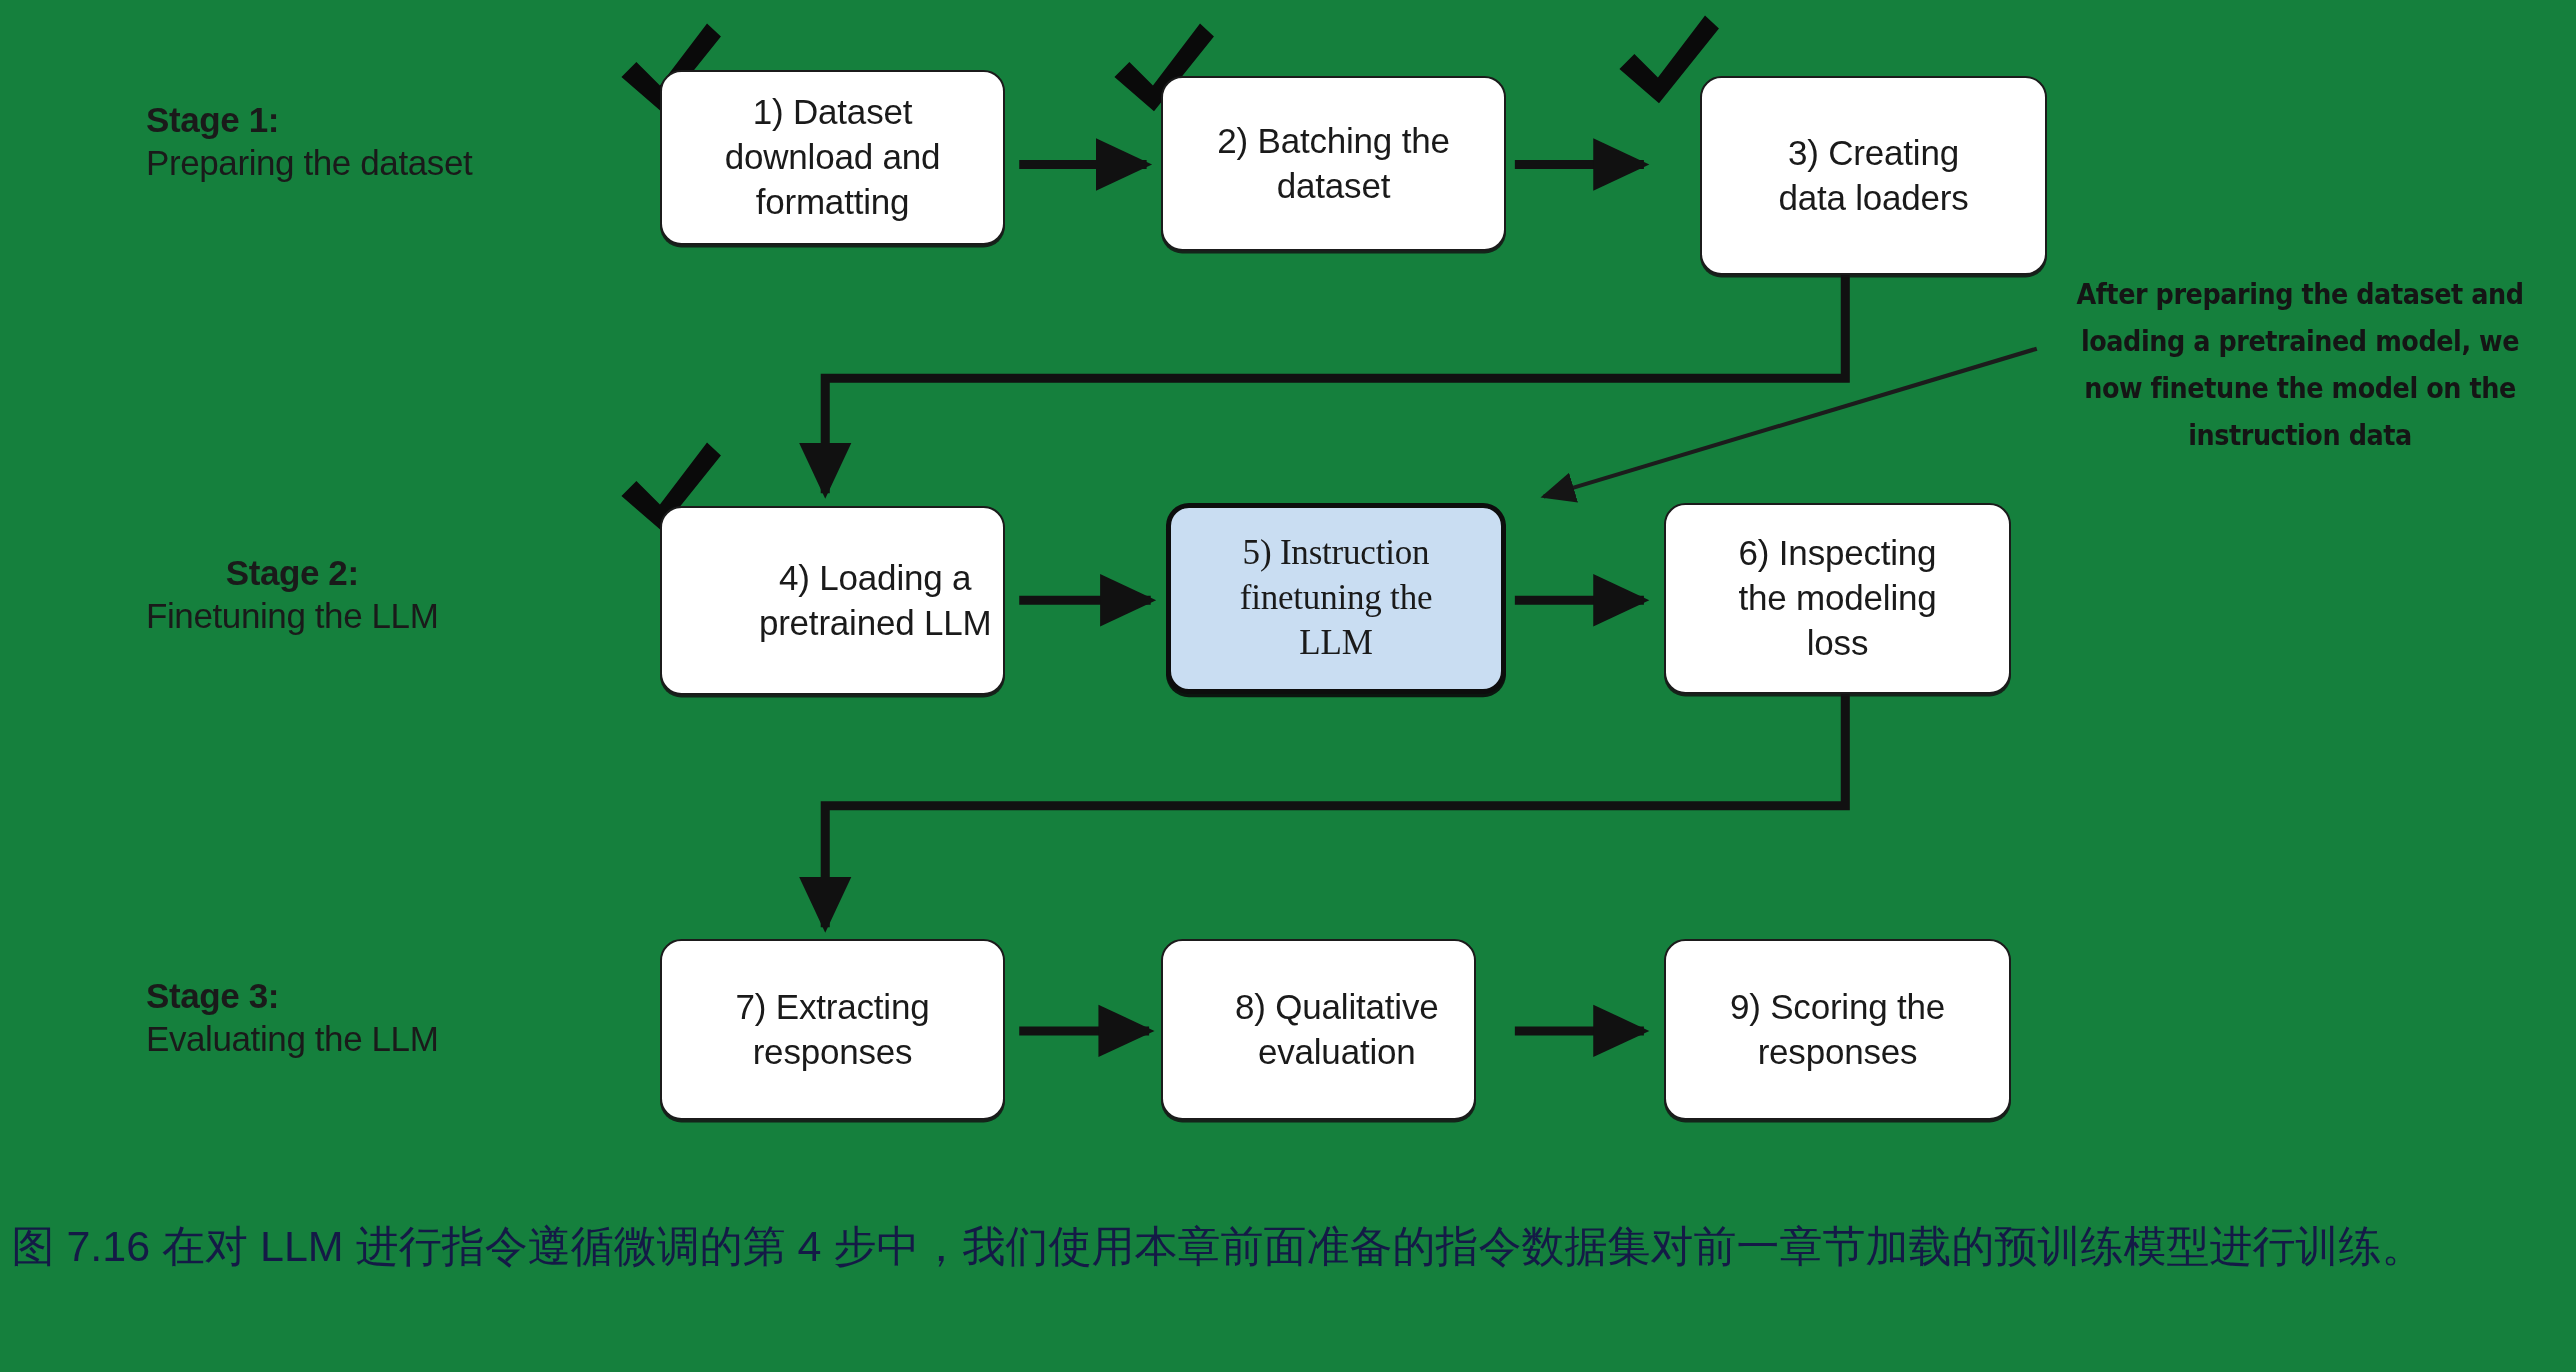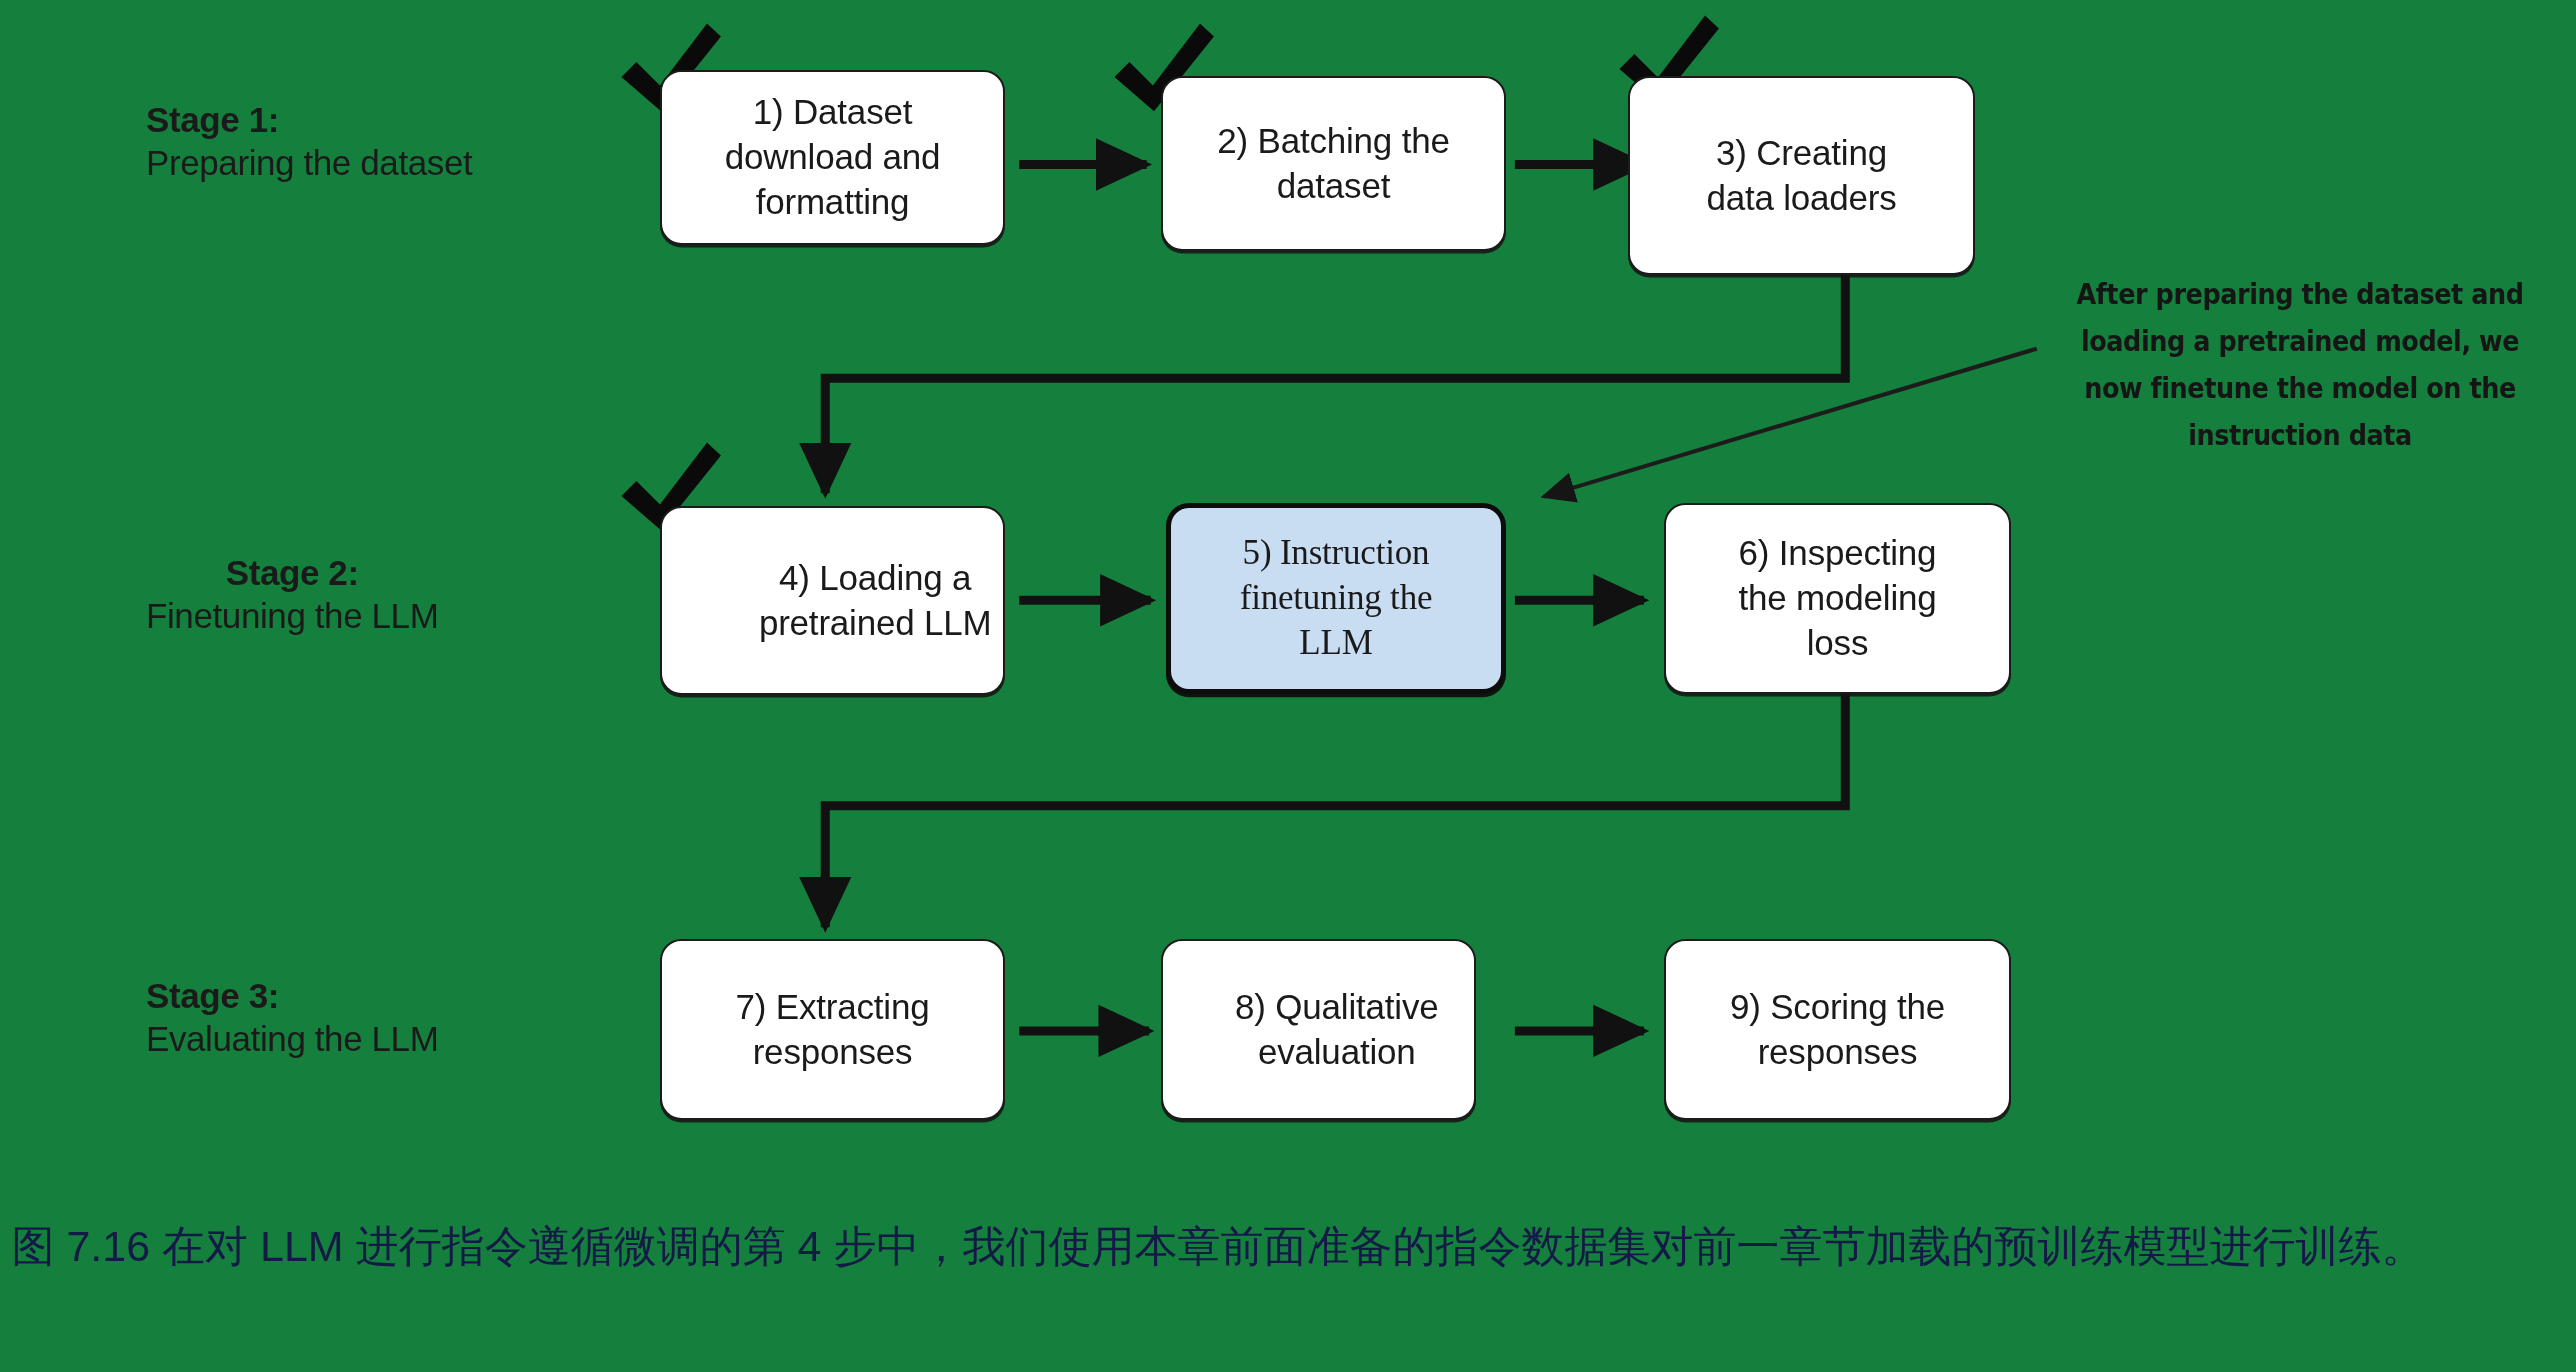--- a/index.html
+++ b/index.html
@@ -169,21 +169,21 @@
 
   <div class="node-box" style="left:660px; top:70px; width:345px; height:175px;">
     <span class="node-text">1) Dataset
 download and
 formatting</span>
   </div>
   <div class="node-box" style="left:1161px; top:76px; width:345px; height:175px;">
     <span class="node-text">2) Batching the
 dataset</span>
   </div>
-  <div class="node-box" style="left:1628px; top:76px; width:347px; height:199px;">
+  <div class="node-box" style="left:1700px; top:76px; width:347px; height:199px;">
     <span class="node-text">3) Creating
 data loaders</span>
   </div>
 
   <div class="node-box" style="left:660px; top:506px; width:345px; height:189px;justify-content:flex-end;">
     <span class="node-text">4) Loading a
 pretrained LLM</span>
   </div>
   <div class="node-box highlight" style="left:1166px; top:503px; width:340px; height:191px;font-family:Liberation Serif, serif;">
     <span class="node-text">5) Instruction

